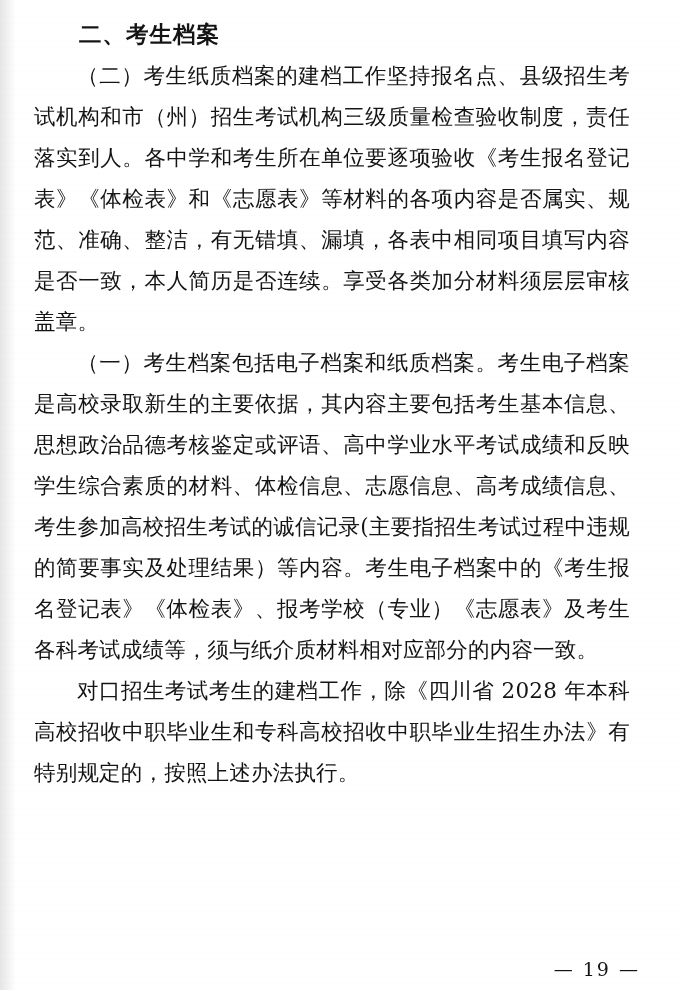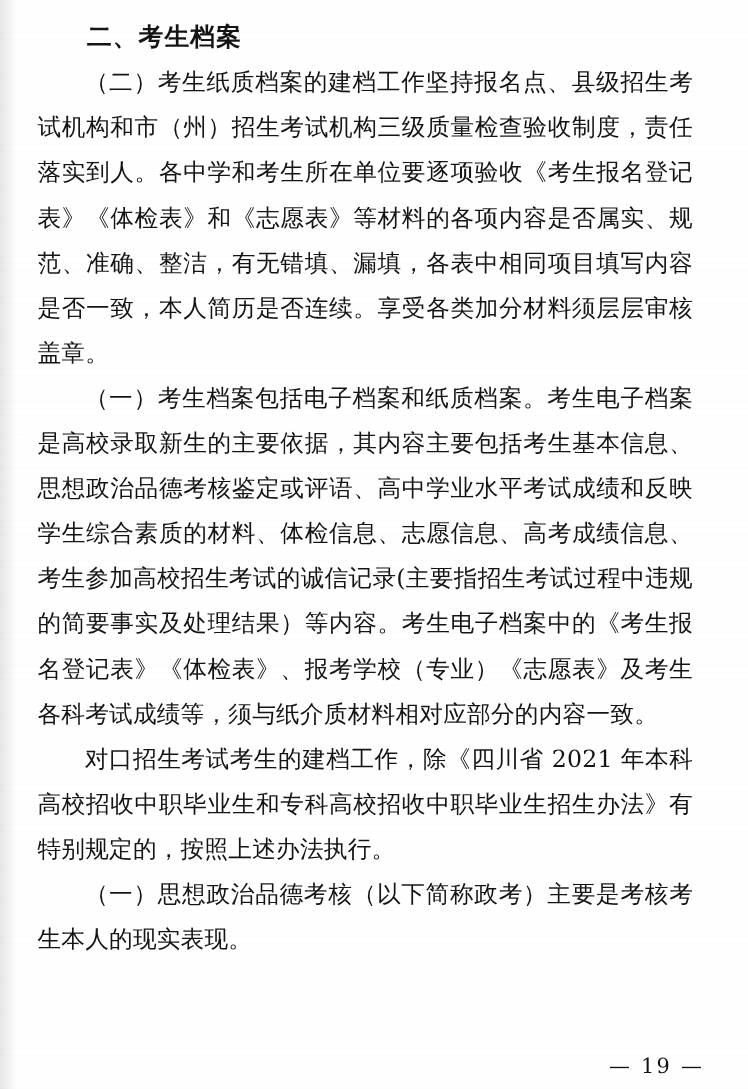--- a/index.html
+++ b/index.html
@@ -80,24 +80,23 @@
 
 <div class="page">
   <div class="doc-body">
 
     <h2 class="section-heading">二、考生档案</h2>
 
     <p class="para">（二）考生纸质档案的建档工作坚持报名点、县级招生考试机构和市（州）招生考试机构三级质量检查验收制度，责任落实到人。各中学和考生所在单位要逐项验收《考生报名登记表》《体检表》和《志愿表》等材料的各项内容是否属实、规范、准确、整洁，有无错填、漏填，各表中相同项目填写内容是否一致，本人简历是否连续。享受各类加分材料须层层审核盖章。</p>
 
     <p class="para">（一）考生档案包括电子档案和纸质档案。考生电子档案是高校录取新生的主要依据，其内容主要包括考生基本信息、思想政治品德考核鉴定或评语、高中学业水平考试成绩和反映学生综合素质的材料、体检信息、志愿信息、高考成绩信息、考生参加高校招生考试的诚信记录(主要指招生考试过程中违规的简要事实及处理结果）等内容。考生电子档案中的《考生报名登记表》《体检表》、报考学校（专业）《志愿表》及考生各科考试成绩等，须与纸介质材料相对应部分的内容一致。</p>
 
-    <p class="para">对口招生考试考生的建档工作，除《四川省 2021 年本科高校招收中职毕业生和专科高校招收中职毕业生招生办法》有特别规定的，按照上述办法执行。</p>
+    <p class="para">对口招生考试考生的建档工作，除《四川省 2028 年本科高校招收中职毕业生和专科高校招收中职毕业生招生办法》有特别规定的，按照上述办法执行。</p>
 
 
-    <p class="para">（一）思想政治品德考核（以下简称政考）主要是考核考生本人的现实表现。</p>
 
 
   </div>
 
   <div class="pagenum">— 19 —</div>
 </div>
 
 <div class="texture"></div>
 <div class="edge-shade"></div>
 

